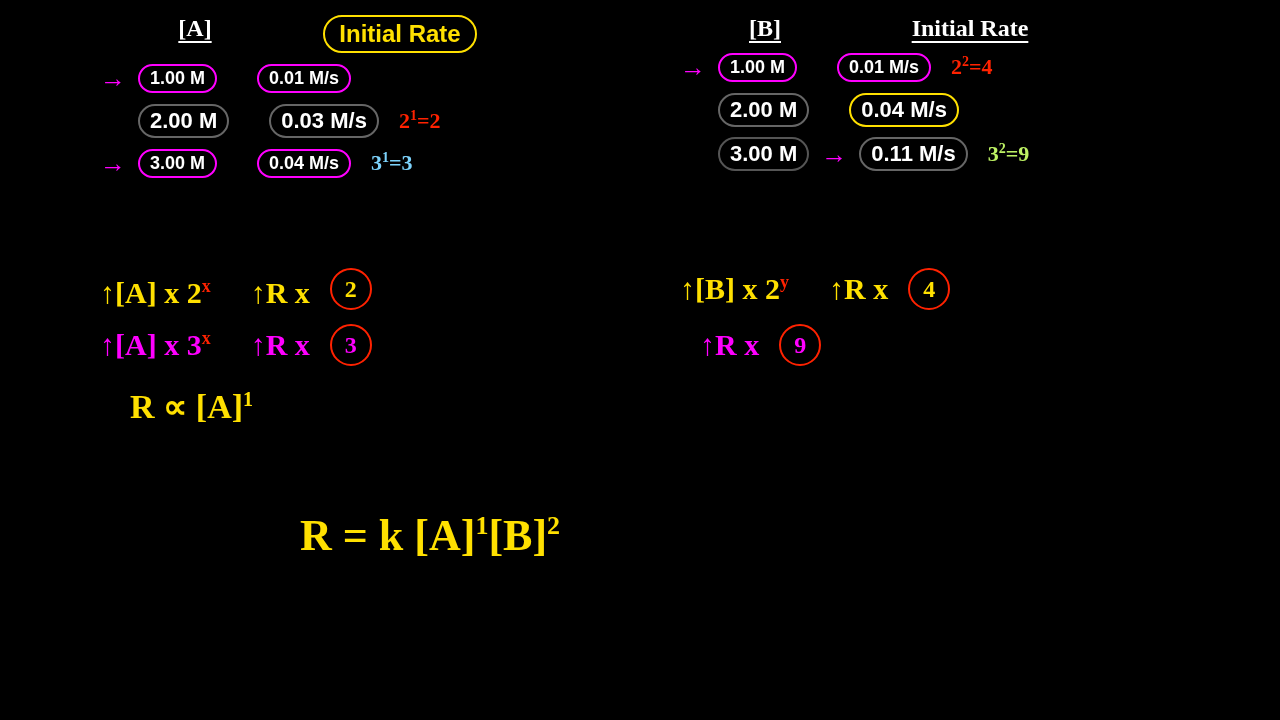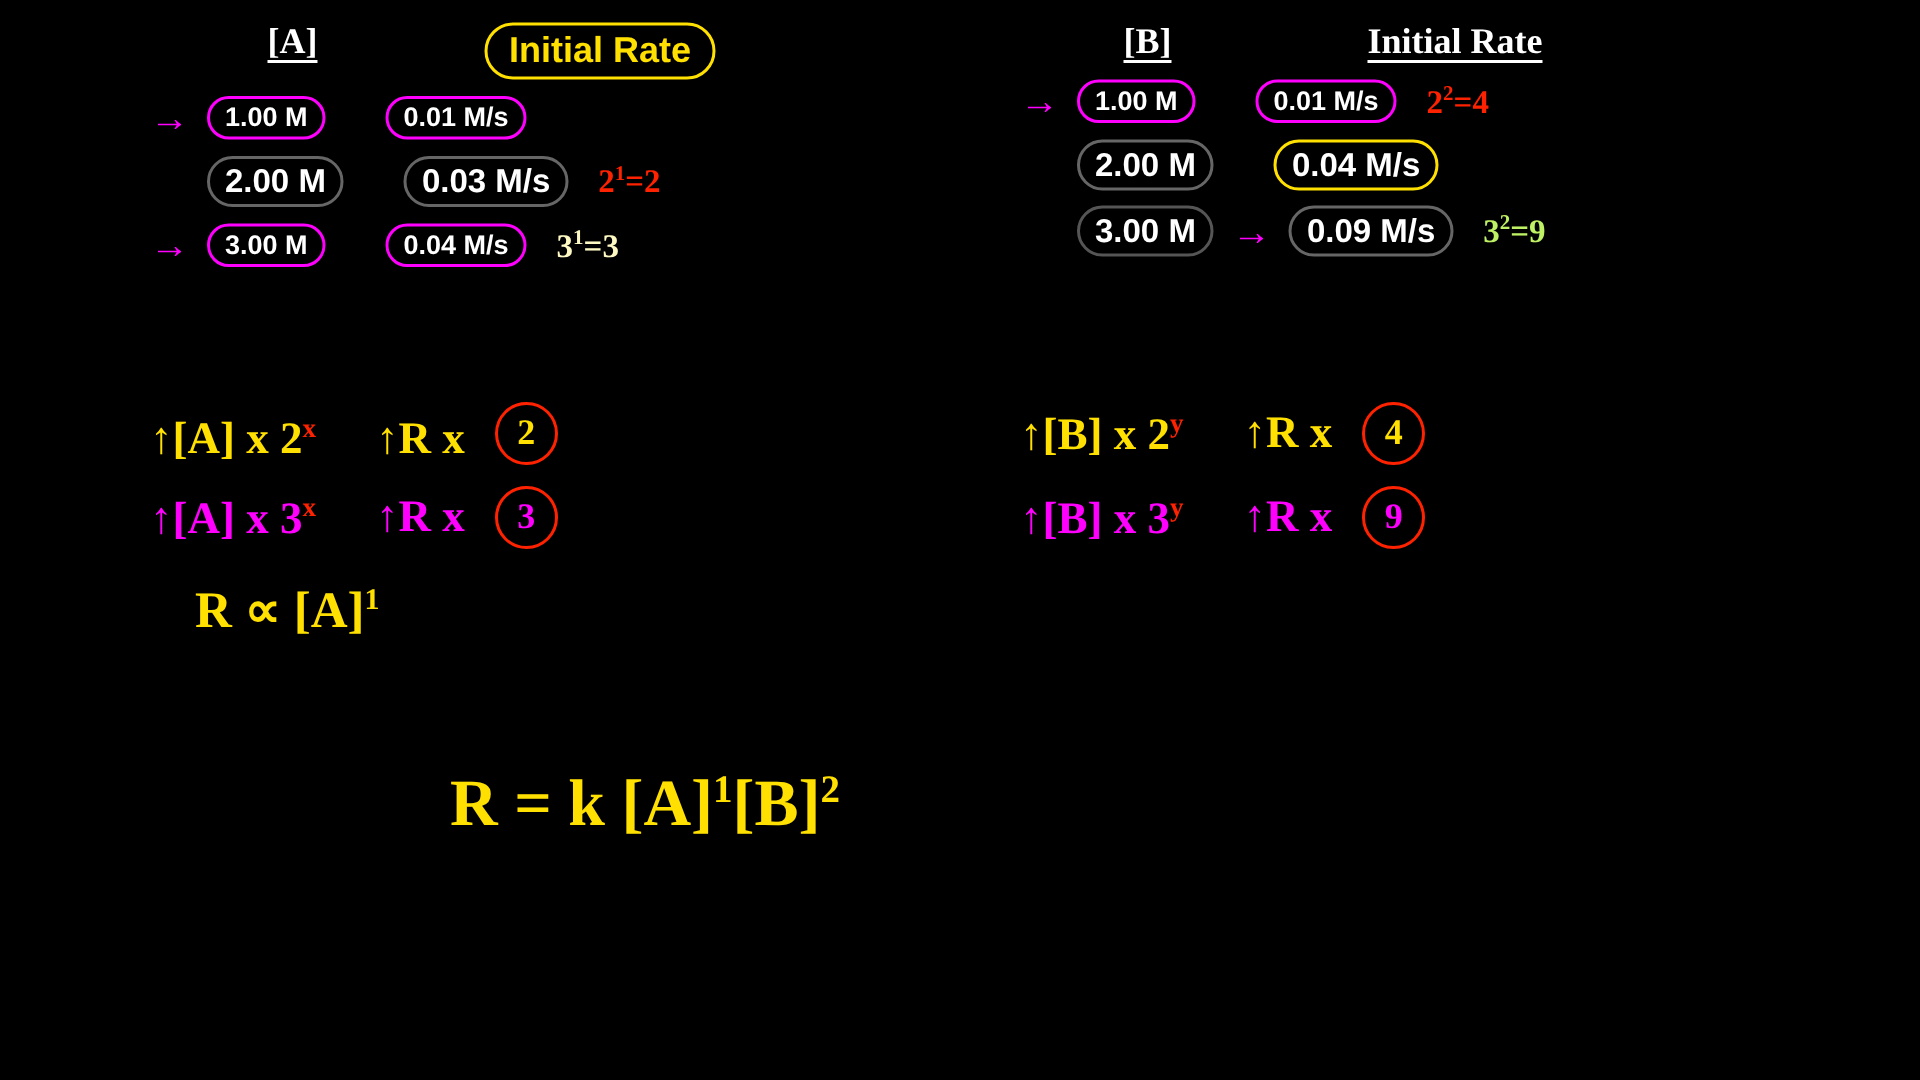--- a/index.html
+++ b/index.html
@@ -94,21 +94,21 @@
       <div class="val-oval" style="margin-left:28px;">0.03 M/s</div>
       <div style="color:#FF2200; font-size:22px; font-family:'Comic Sans MS',cursive; font-weight:bold; margin-left:8px;">
         2<sup style="font-size:14px;">1</sup>=2
       </div>
     </div>
 
     <div style="display:flex; align-items:center; gap:12px; margin-bottom:10px;">
       <span style="color:#FF00FF; font-size:26px; font-weight:bold;">→</span>
       <div class="val-oval-mag">3.00 M</div>
       <div class="val-oval-mag" style="margin-left:28px;">0.04 M/s</div>
-      <div style="color:#fef9c3; font-size:22px; font-family:'Comic Sans MS',cursive; font-weight:bold; margin-left:8px;">
+      <div style="color:#7dd3fc; font-size:22px; font-family:'Comic Sans MS',cursive; font-weight:bold; margin-left:8px;">
         3<sup style="font-size:14px;">1</sup>=3
       </div>
     </div>
   </div>
 
   <div class="right-section">
 
     <div style="display:flex; gap:60px; margin-bottom:10px; margin-left:20px;">
       <div style="color:#fff; font-size:24px; font-weight:bold; font-family:'Comic Sans MS',cursive; width:130px; text-align:center; text-decoration:underline; text-underline-offset:5px;">
         [B]
@@ -128,21 +128,21 @@
     </div>
 
     <div style="display:flex; align-items:center; gap:12px; margin-bottom:10px; margin-left:38px;">
       <div class="val-oval">2.00 M</div>
       <div class="val-oval" style="margin-left:28px; border-color:#FFE000;">0.04 M/s</div>
     </div>
 
     <div style="display:flex; align-items:center; gap:12px; margin-bottom:10px; margin-left:38px;">
       <div style="display:inline-block; border:2px solid #555; border-radius:20px; padding:2px 10px; color:#fff; font-size:22px; font-weight:bold;">3.00 M</div>
       <span style="color:#FF00FF; font-size:26px; font-weight:bold;">→</span>
-      <div class="val-oval">0.09 M/s</div>
+      <div class="val-oval">0.11 M/s</div>
       <div style="color:#bef264; font-size:22px; font-family:'Comic Sans MS',cursive; font-weight:bold; margin-left:8px;">
         3<sup style="font-size:14px;">2</sup>=9
       </div>
     </div>
   </div>
 
   <div style="position:absolute; left:100px; top:268px;">
 
     <div style="display:flex; align-items:flex-end; gap:20px; margin-bottom:14px;">
       <span style="color:#FFE000; font-size:30px; font-weight:bold; font-family:'Comic Sans MS',cursive;">
@@ -181,23 +181,20 @@
       </span>
       <span style="color:#FFE000; font-size:30px; font-weight:bold; font-family:'Comic Sans MS',cursive; margin-left:20px;">
         ↑R x
       </span>
       <span style="display:inline-flex; align-items:center; justify-content:center; width:42px; height:42px; border-radius:50%; border:2.5px solid #FF2200; font-size:24px; font-weight:bold; font-family:'Comic Sans MS',cursive; color:#FFE000;">
         4
       </span>
     </div>
 
     <div style="display:flex; align-items:center; gap:20px; margin-bottom:20px;">
-      <span style="color:#FF00FF; font-size:30px; font-weight:bold; font-family:'Comic Sans MS',cursive;">
-        ↑[B] x 3<sup style="font-size:18px; color:#FF2200;">y</sup>
-      </span>
       <span style="color:#FF00FF; font-size:30px; font-weight:bold; font-family:'Comic Sans MS',cursive; margin-left:20px;">
         ↑R x
       </span>
       <span style="display:inline-flex; align-items:center; justify-content:center; width:42px; height:42px; border-radius:50%; border:2.5px solid #FF2200; font-size:24px; font-weight:bold; font-family:'Comic Sans MS',cursive; color:#FF00FF;">
         9
       </span>
     </div>
 
   </div>
 

